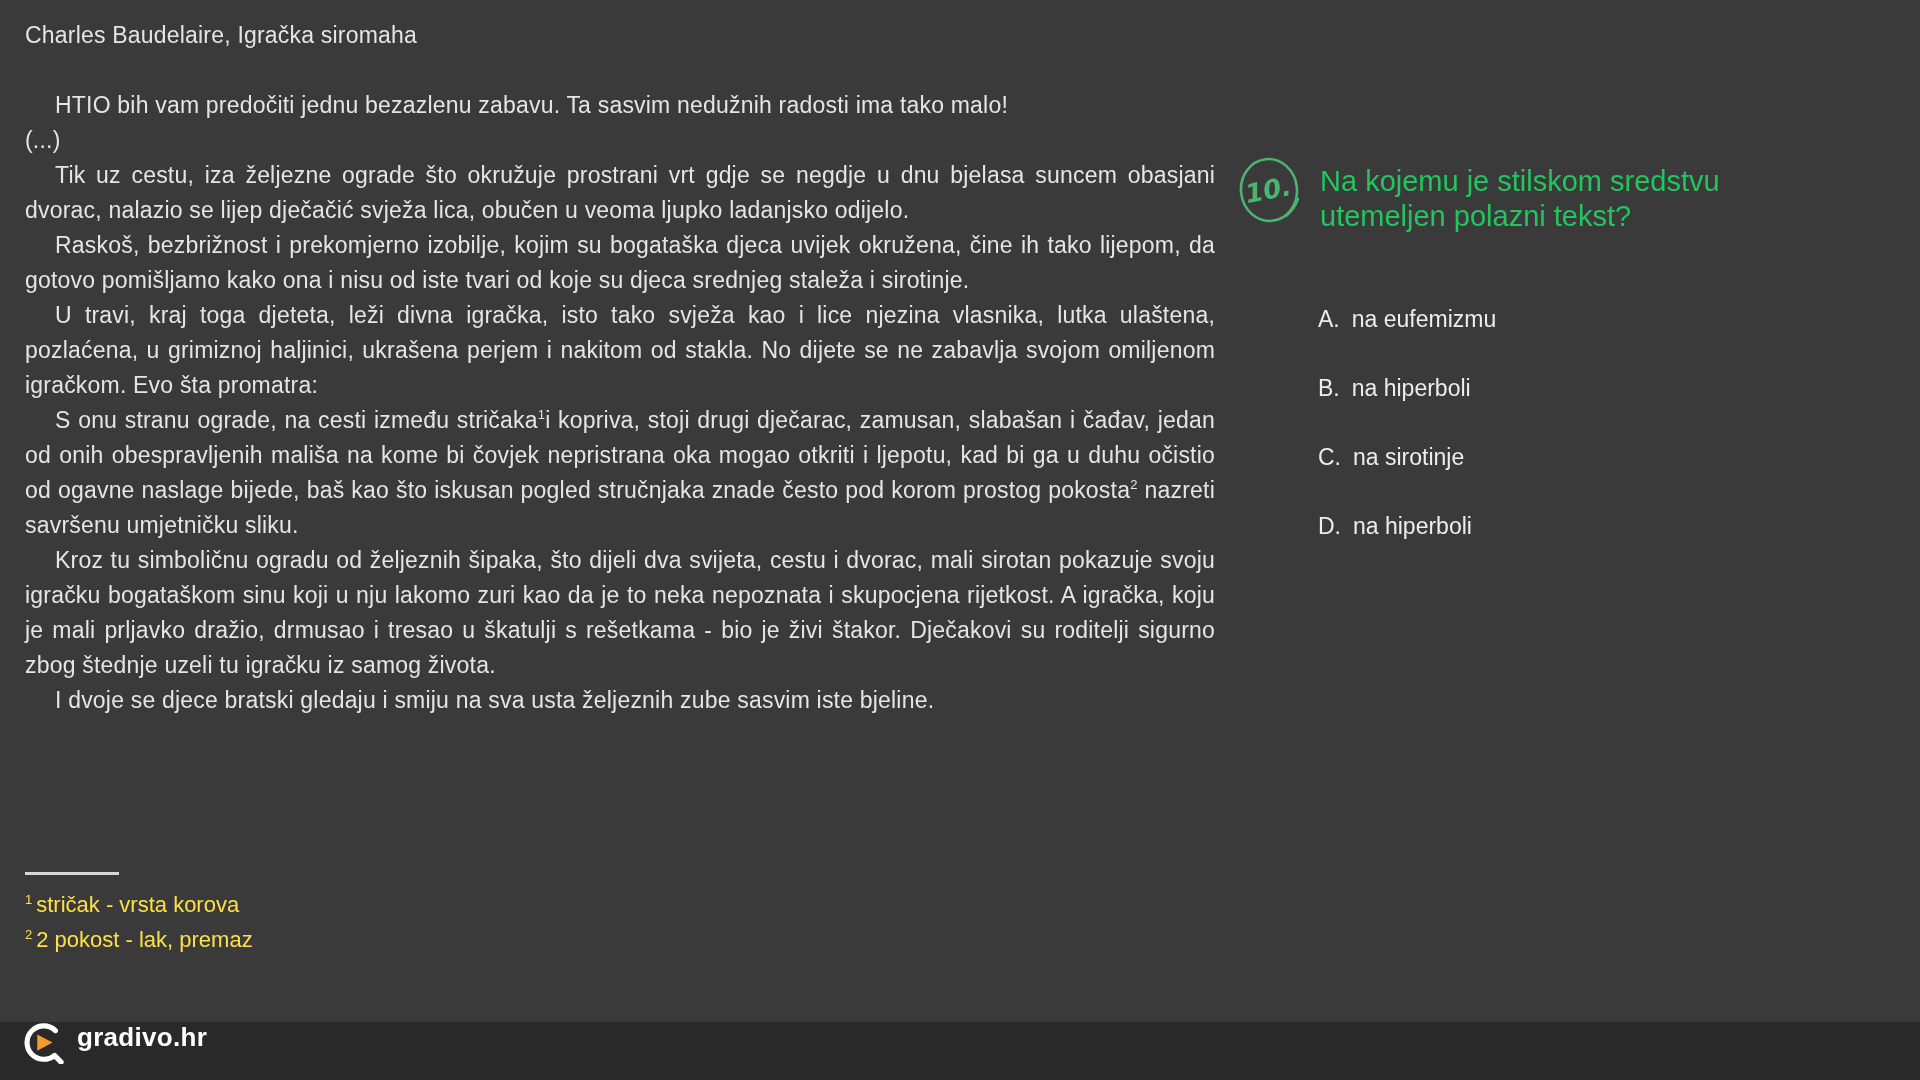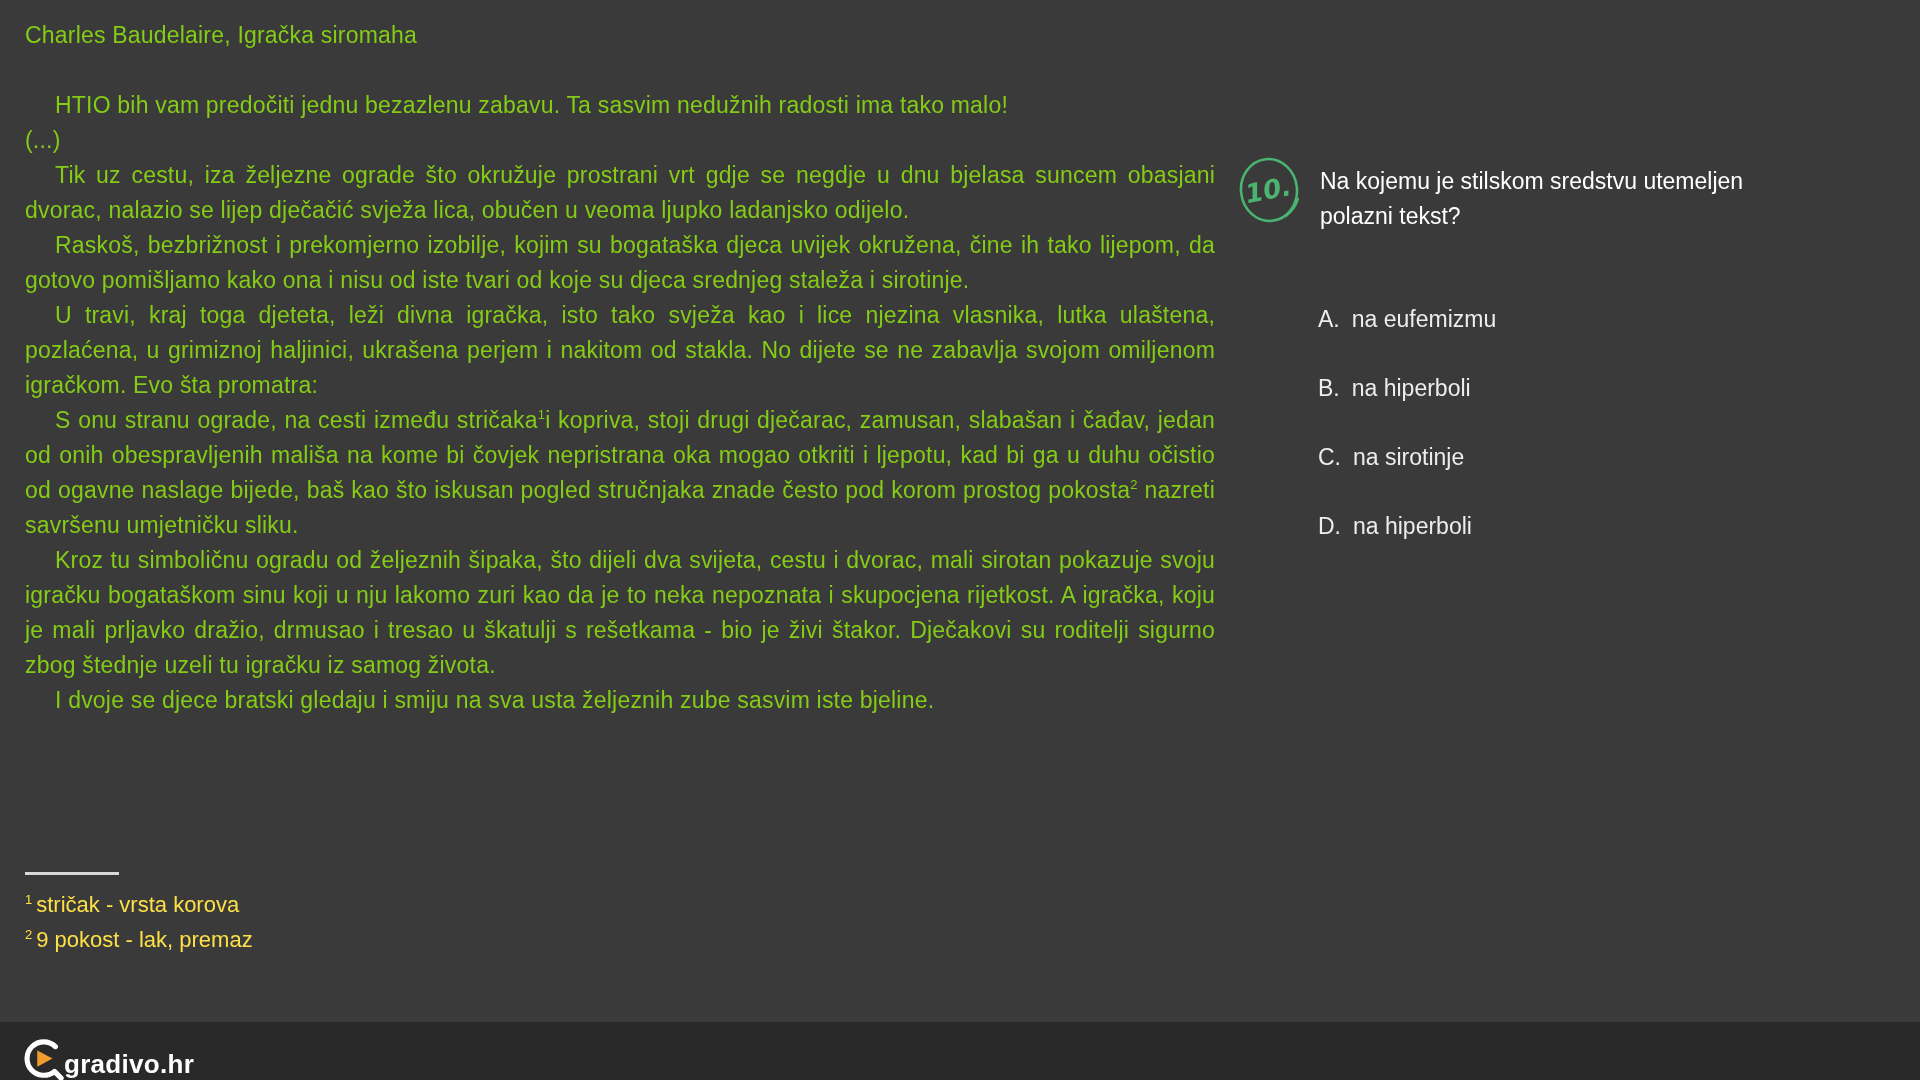--- a/index.html
+++ b/index.html
@@ -13,21 +13,21 @@
   .page {
     position: relative;
     width: 1920px; height: 1080px;
   }
 
   
   .passage {
     position: absolute;
     left: 25px; top: 18px;
     width: 1190px;
-    color: #84cc16;
+    color: #e5e5e5;
     font-size: 23px;
     line-height: 35px;
     letter-spacing: 0.2px;
   }
   .passage .title { margin: 0 0 35px 0; }
   .passage p.para { margin: 0; text-align: justify; }
   .passage p.indent { text-indent: 30px; }
   sup.fn-ref {
     font-size: 13px;
     line-height: 0;
@@ -58,22 +58,22 @@
   .question {
     position: absolute;
     left: 1238px; top: 160px;
     display: flex;
     gap: 18px;
     align-items: flex-start;
   }
   .q-badge { width: 64px; height: 74px; flex: none; margin-top: -6px; }
   .q-text {
     width: 490px;
-    color: #ffffff;
-    font-size: 23px;
+    color: #22c55e;
+    font-size: 29px;
     line-height: 35px;
     padding-top: 4px;
   }
 
   
   .options {
     position: absolute;
     left: 1318px; top: 302px;
     color: #ededed;
     font-size: 23px;
@@ -86,22 +86,23 @@
     cursor: pointer;
   }
 
   
   .footer {
     position: absolute;
     left: 0; bottom: 0;
     width: 1920px; height: 58px;
     background: #292929;
     display: flex;
-    align-items: flex-end;
+    align-items: flex-start;
     padding-left: 22px;
+    gap: 13px;
   }
   .brand {
     color: #ffffff;
     font-size: 26px;
     font-weight: bold;
     letter-spacing: 0.3px;
   }
   .logo-icon { width: 42px; height: 42px; }
 </style>
 </head>
@@ -117,21 +118,21 @@
     <p class="para indent"><span>Raskoš, bezbrižnost i prekomjerno izobilje, kojim su bogataška djeca uvijek okružena, čine ih tako lijepom, da gotovo pomišljamo kako ona i nisu od iste tvari od koje su djeca srednjeg staleža i sirotinje.</span></p>
     <p class="para indent"><span>U travi, kraj toga djeteta, leži divna igračka, isto tako svježa kao i lice njezina vlasnika, lutka ulaštena, pozlaćena, u grimiznoj haljinici, ukrašena perjem i nakitom od stakla. No dijete se ne zabavlja svojom omiljenom igračkom. Evo šta promatra:</span></p>
     <p class="para indent"><span>S onu stranu ograde, na cesti između stričaka</span><sup class="fn-ref">1</sup><span>i kopriva, stoji drugi dječarac, zamusan, slabašan i čađav, jedan od onih obespravljenih mališa na kome bi čovjek nepristrana oka mogao otkriti i ljepotu, kad bi ga u duhu očistio od ogavne naslage bijede, baš kao što iskusan pogled stručnjaka znade često pod korom prostog pokosta</span><sup class="fn-ref">2</sup><span> nazreti savršenu umjetničku sliku.</span></p>
     <p class="para indent"><span>Kroz tu simboličnu ogradu od željeznih šipaka, što dijeli dva svijeta, cestu i dvorac, mali sirotan pokazuje svoju igračku bogataškom sinu koji u nju lakomo zuri kao da je to neka nepoznata i skupocjena rijetkost. A igračka, koju je mali prljavko dražio, drmusao i tresao u škatulji s rešetkama - bio je živi štakor. Dječakovi su roditelji sigurno zbog štednje uzeli tu igračku iz samog života.</span></p>
     <p class="para indent"><span>I dvoje se djece bratski gledaju i smiju na sva usta željeznih zube sasvim iste bjeline.</span></p>
   </div>
 
   <div class="footnotes">
     <div class="fn-divider"></div>
     <div class="fn-line"><sup>1</sup><span>stričak - vrsta korova</span></div>
-    <div class="fn-line"><sup>2</sup><span>9 pokost - lak, premaz</span></div>
+    <div class="fn-line"><sup>2</sup><span>2 pokost - lak, premaz</span></div>
   </div>
 
   <div class="question">
     <svg class="q-badge" viewBox="0 0 64 74">
       <ellipse cx="31" cy="36" rx="28" ry="31" fill="none" stroke-width="2.6" transform="rotate(-6 31 36)" stroke="#4ab470"></ellipse>
       <path d="M 48 62 Q 57 55 60 45" fill="none" stroke-width="2.4" stroke-linecap="round" stroke="#4ab470"></path>
       <text x="31" y="45" text-anchor="middle" font-size="26" font-style="italic" font-weight="bold" font-family="DejaVu Sans, sans-serif" transform="rotate(-11 31 40)" fill="#4ab470">10.</text>
     </svg>
     <div class="q-text">Na kojemu je stilskom sredstvu utemeljen polazni tekst?</div>
   </div>

